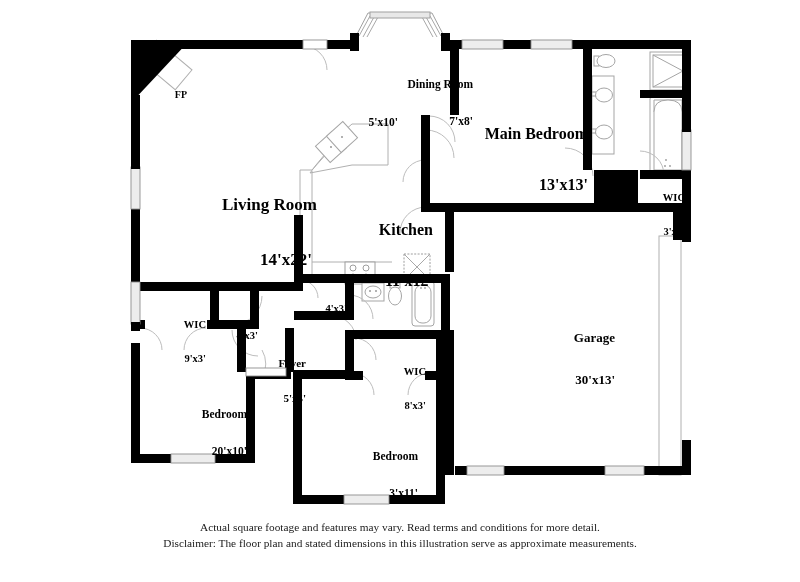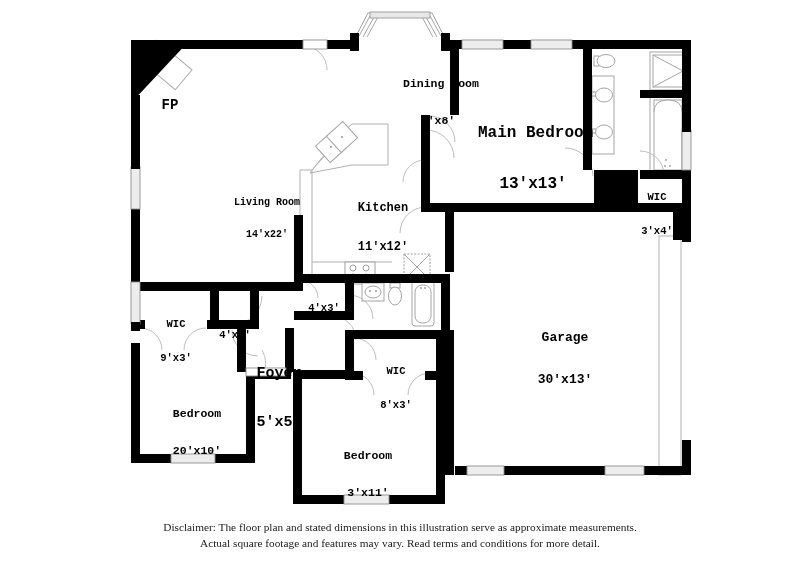--- a/index.html
+++ b/index.html
@@ -8,23 +8,23 @@
     width:800px;height:582px;
     font-family:"Liberation Serif", serif;
     color:#000;
     overflow:hidden;
     position:relative;
   }
   #plan-root{position:absolute;left:0;top:0;width:800px;height:582px;}
   #svg-plan{position:absolute;left:0;top:0;}
   .room-label{
     position:absolute;
-    font-family:Liberation Mono, monospace;
+    font-family:Liberation Serif, serif;
     font-weight:bold;
-    text-align:center;
+    text-align:right;
     line-height:1.08;
     color:#000;
     white-space:pre;
     pointer-events:none;
   }
   .room-label .nm{display:block;}
   .room-label .dim{display:block;}
   #disclaimer{
     position:absolute;
     left:0; top:519px; width:800px;
@@ -280,32 +280,35 @@
       <rect x="246" y="368" width="40" height="8" fill="#ffffff" stroke="#8e8e8e" stroke-width="0.9"></rect>
     </g>
 
     <g fill="#000" stroke="none">
       <rect x="131" y="160" width="9" height="9"></rect>
       <rect x="131" y="322" width="9" height="9"></rect>
       <rect x="682" y="126" width="9" height="6"></rect>
     </g>
   </svg>
 
-  <div class="room-label" style="left:222px;top:176px;width:90px;font-size:10px;">
+  <div class="room-label" style="left:222px;top:159px;width:90px;font-size:17px;">
     <span class="nm">Living Room</span>
     <span class="dim">14'x22'</span>
   </div>
 
   <div class="room-label" style="left:403px;top:53px;width:70px;font-size:11.5px;">
     <span class="nm">Dining Room</span>
     <span class="dim">7'x8'</span>
   </div>
 
-
-  <div class="room-label" style="left:333px;top:176px;width:100px;font-size:12px;">
+  <div class="room-label" style="left:338px;top:91px;width:60px;font-size:11.5px;">
+    <span class="dim">5'x10'</span>
+  </div>
+
+  <div class="room-label" style="left:333px;top:186px;width:100px;font-size:16px;">
     <span class="nm">Kitchen</span>
     <span class="dim">11'x12'</span>
   </div>
 
   <div class="room-label" style="left:478px;top:90px;width:110px;font-size:16px;">
     <span class="nm">Main Bedroom</span>
     <span class="dim">13'x13'</span>
   </div>
 
   <div class="room-label" style="left:629px;top:169px;width:56px;font-size:10.5px;">
@@ -324,42 +327,42 @@
   </div>
 
   <div class="room-label" style="left:212px;top:307px;width:46px;font-size:10.5px;">
     <span class="dim">4'x3'</span>
   </div>
 
   <div class="room-label" style="left:301px;top:280px;width:46px;font-size:10.5px;">
     <span class="dim">4'x3'</span>
   </div>
 
-  <div class="room-label" style="left:252px;top:334px;width:54px;font-size:15px;">
+  <div class="room-label" style="left:252px;top:334px;width:54px;font-size:11px;">
     <span class="nm">Foyer</span>
     <span class="dim">5'x5'</span>
   </div>
 
   <div class="room-label" style="left:147px;top:383px;width:100px;font-size:11.5px;">
     <span class="nm">Bedroom</span>
     <span class="dim">20'x10'</span>
   </div>
 
   <div class="room-label" style="left:318px;top:425px;width:100px;font-size:11.5px;">
     <span class="nm">Bedroom</span>
     <span class="dim">3'x11'</span>
   </div>
 
   <div class="room-label" style="left:366px;top:343px;width:60px;font-size:10.5px;">
     <span class="nm">WIC</span>
     <span class="dim">8'x3'</span>
   </div>
 
-  <div class="room-label" style="left:153px;top:68px;width:34px;font-size:14px;">
+  <div class="room-label" style="left:153px;top:68px;width:34px;font-size:10px;">
     <span class="nm">FP</span>
   </div>
 
   <div id="disclaimer">
+    <span>Actual square footage and features may vary. Read terms and conditions for more detail.</span>
     <span>Disclaimer: The floor plan and stated dimensions in this illustration serve as approximate measurements.</span>
-    <span>Actual square footage and features may vary. Read terms and conditions for more detail.</span>
   </div>
 
 </div>
 
 </body></html>

